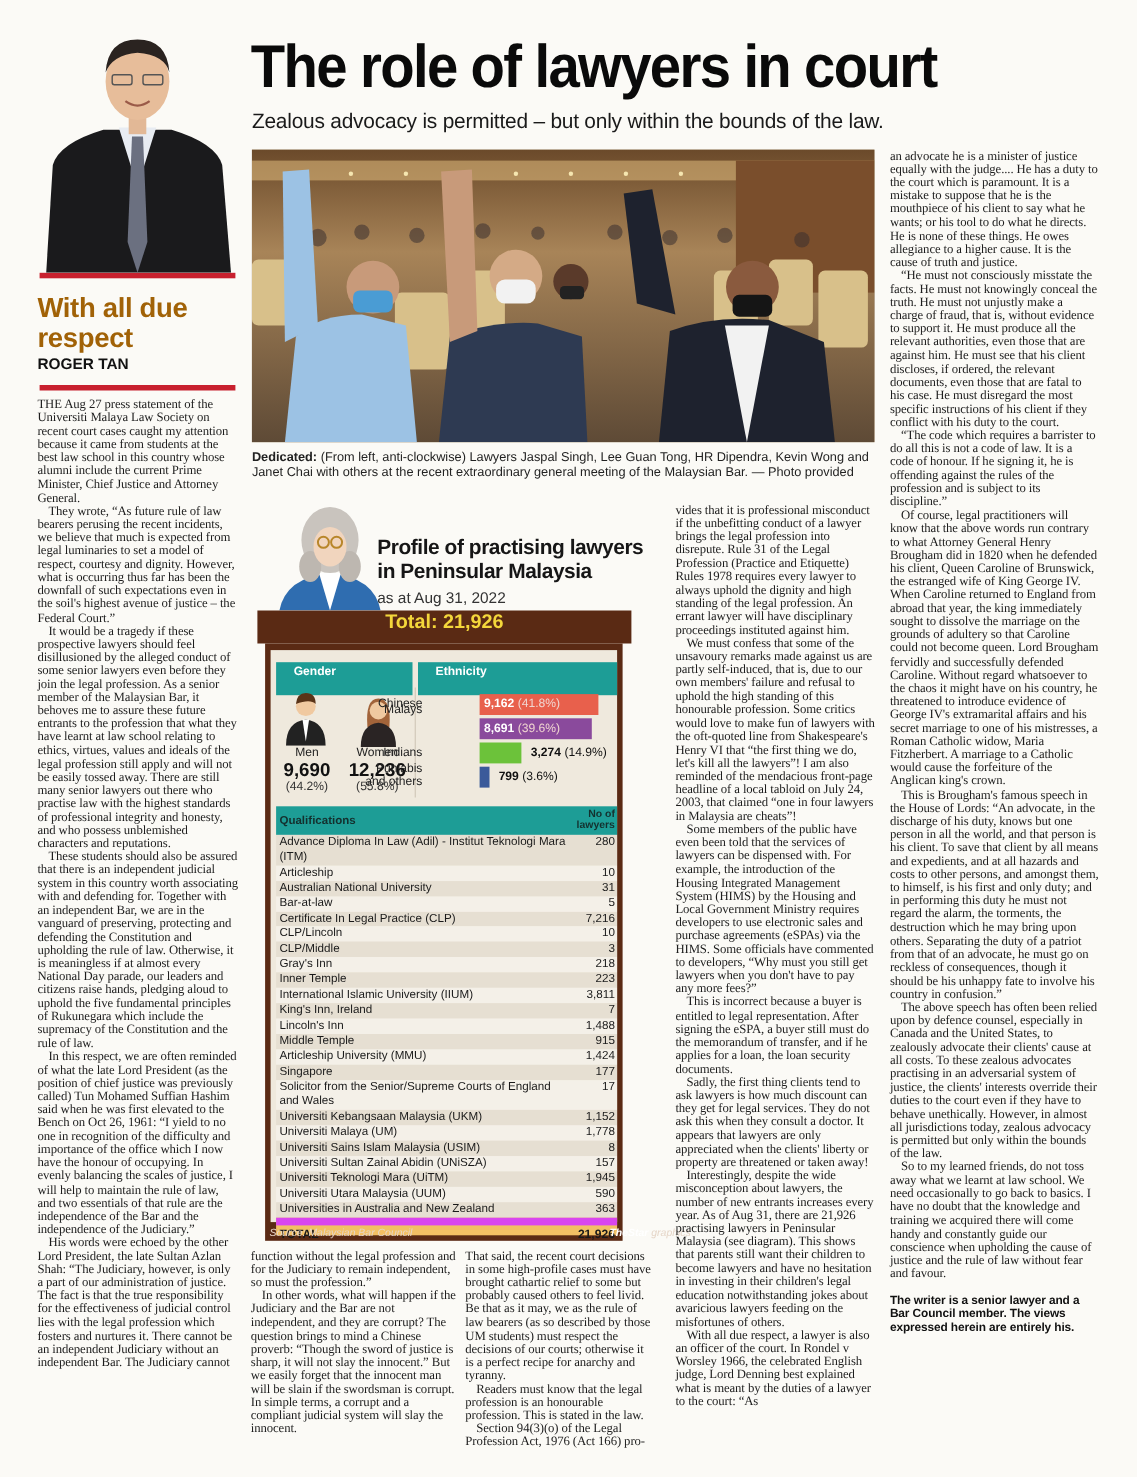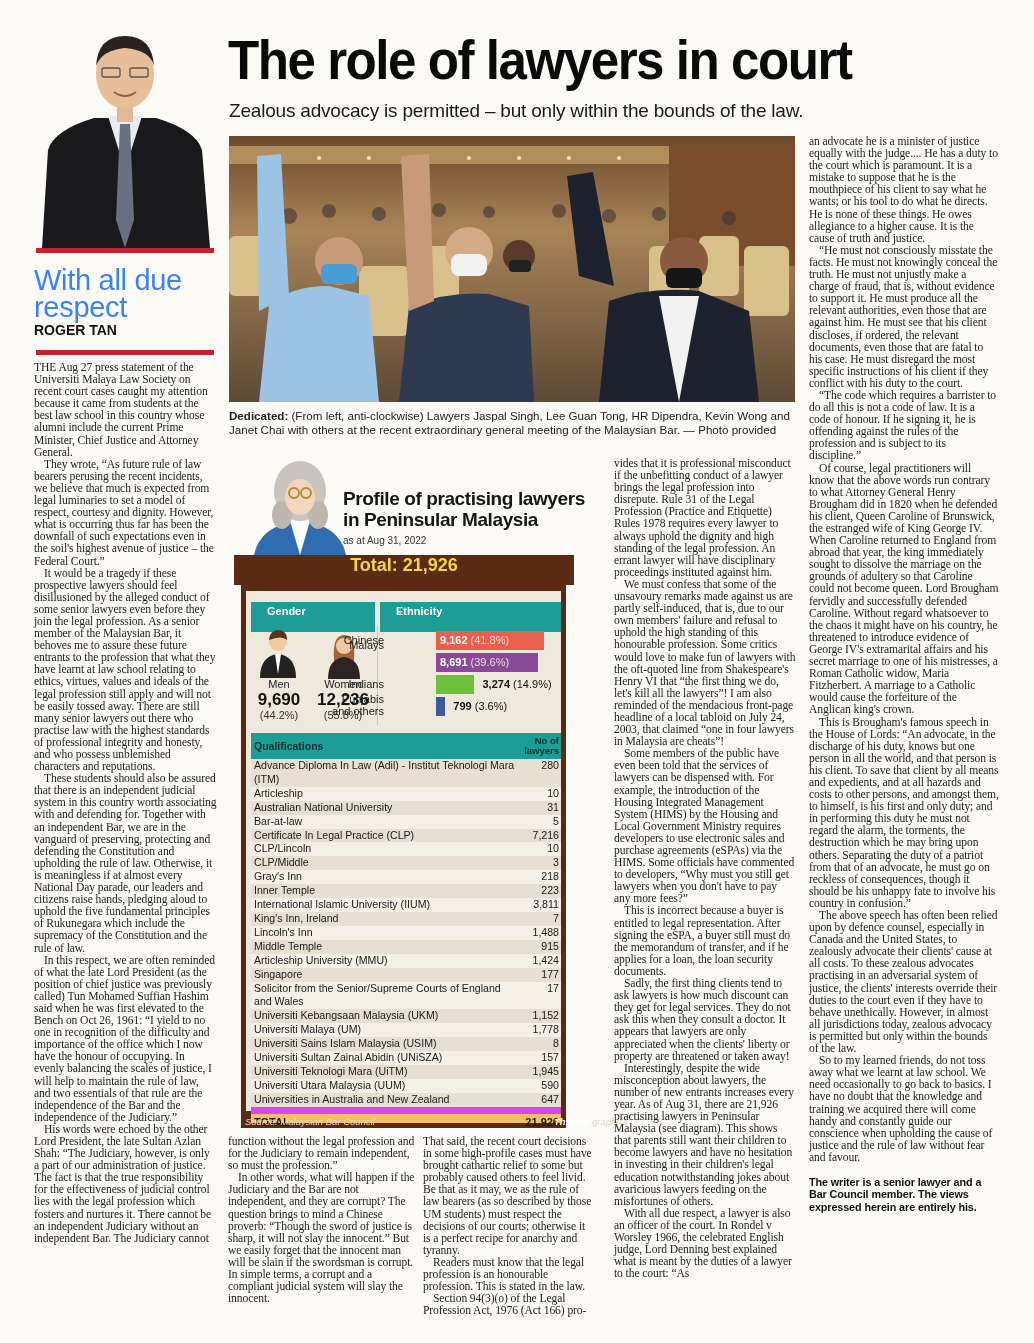--- a/index.html
+++ b/index.html
@@ -7,37 +7,37 @@
   body { position: relative; font-family: "DejaVu Serif", serif; color: #1b1b1b; }
 
   .body-text { font-family: "Liberation Serif", serif; font-size: 11.6px; line-height: 12.1px; color: #1d1d1d; letter-spacing: -0.1px; }
   .body-text p { text-indent: 0; }
   .body-text p + p { text-indent: 10px; }
 
   
   #author-col { position: absolute; left: 34px; top: 20px; width: 182px; }
   #author-photo { position: relative; width: 182px; height: 228px; }
   .red-rule { height: 5px; background: #c8202e; width: 178px; margin-left: 2px; }
-  #column-name { font-family: "Liberation Sans", sans-serif; font-weight: 400; font-size: 29px; line-height: 27px; color: #3b82f6; margin-top: 14px; letter-spacing: -0.3px; }
+  #column-name { font-family: "Liberation Sans", sans-serif; font-weight: 700; font-size: 25px; line-height: 27px; color: #a16207; margin-top: 14px; letter-spacing: -0.3px; }
   #author-name { font-family: "Liberation Sans", sans-serif; font-weight: 700; font-size: 14px; color: #111; margin-top: 1px; margin-bottom: 12px; }
   #col1-text { position: absolute; left: 34px; top: 362px; width: 183px; }
 
   
   #headline { position: absolute; left: 228px; top: 28px; font-family: "Liberation Sans", sans-serif; font-weight: 700; font-size: 55px; line-height: 64px; letter-spacing: -1.6px; color: #0a0a0a; transform: scaleX(0.93); transform-origin: left top; white-space: nowrap; }
   #subheadline { position: absolute; left: 229px; top: 100px; font-family: "Liberation Sans", sans-serif; font-size: 19px; color: #1a1a1a; white-space: nowrap; letter-spacing: -0.2px; }
 
   
   #news-photo { position: absolute; left: 229px; top: 136px; width: 566px; height: 266px; overflow: hidden; background: #7a5a36; }
   #photo-caption { position: absolute; left: 229px; top: 409px; width: 566px; font-family: "Liberation Sans", sans-serif; font-size: 11.6px; line-height: 13.5px; color: #222; }
   #photo-caption b { font-weight: 700; }
 
   
   #infographic { position: absolute; left: 230px; top: 455px; width: 360px; height: 673px; }
   #graphic-title { position: absolute; left: 113px; top: 33px; font-family: "Liberation Sans", sans-serif; font-weight: 700; font-size: 19px; line-height: 21px; color: #161616; letter-spacing: -0.4px; }
-  #graphic-date { position: absolute; left: 113px; top: 80px; font-family: "Liberation Sans", sans-serif; font-size: 10px; color: #333; }
+  #graphic-date { position: absolute; left: 113px; top: 80px; font-family: "Liberation Sans", sans-serif; font-size: 14px; color: #333; }
   #podium-top { position: absolute; left: 4px; top: 100px; width: 340px; height: 30px; background: #5a2a14; display: flex; justify-content: center; }
   #total-label { font-family: "Liberation Sans", sans-serif; font-weight: 700; font-size: 18px; color: #f4d73b; }
   #podium-body { position: absolute; left: 11px; top: 130px; width: 325px; height: 543px; background: #5a2a14; padding: 6px 5px 0 5px; }
   #podium-inner { background: #efe9dd; width: 100%; height: 520px; position: relative; }
 
   .section-head { position: absolute; height: 30px; background: #1d9d96; color: #fff; font-family: "Liberation Sans", sans-serif; font-weight: 700; font-size: 11px; line-height: 18px; padding-left: 16px; }
   #gender-head { left: 5px; top: 11px; width: 124px; }
   #ethnicity-head { left: 134px; top: 11px; width: 181px; }
 
   .person { position: absolute; }
@@ -319,21 +319,21 @@
             <div class="q-row">
               <span class="q-name">Universiti Teknologi Mara (UiTM)</span>
               <span class="q-val">1,945</span>
             </div>
             <div class="q-row">
               <span class="q-name">Universiti Utara Malaysia (UUM)</span>
               <span class="q-val">590</span>
             </div>
             <div class="q-row">
               <span class="q-name">Universities in Australia and New Zealand</span>
-              <span class="q-val">647</span>
+              <span class="q-val">363</span>
             </div>
           </div>
         <div id="qual-total">
           <span>TOTAL</span>
           <span>21,926</span>
         </div>
       </div>
     </div>
   </div>
   <div id="graphic-footer">

